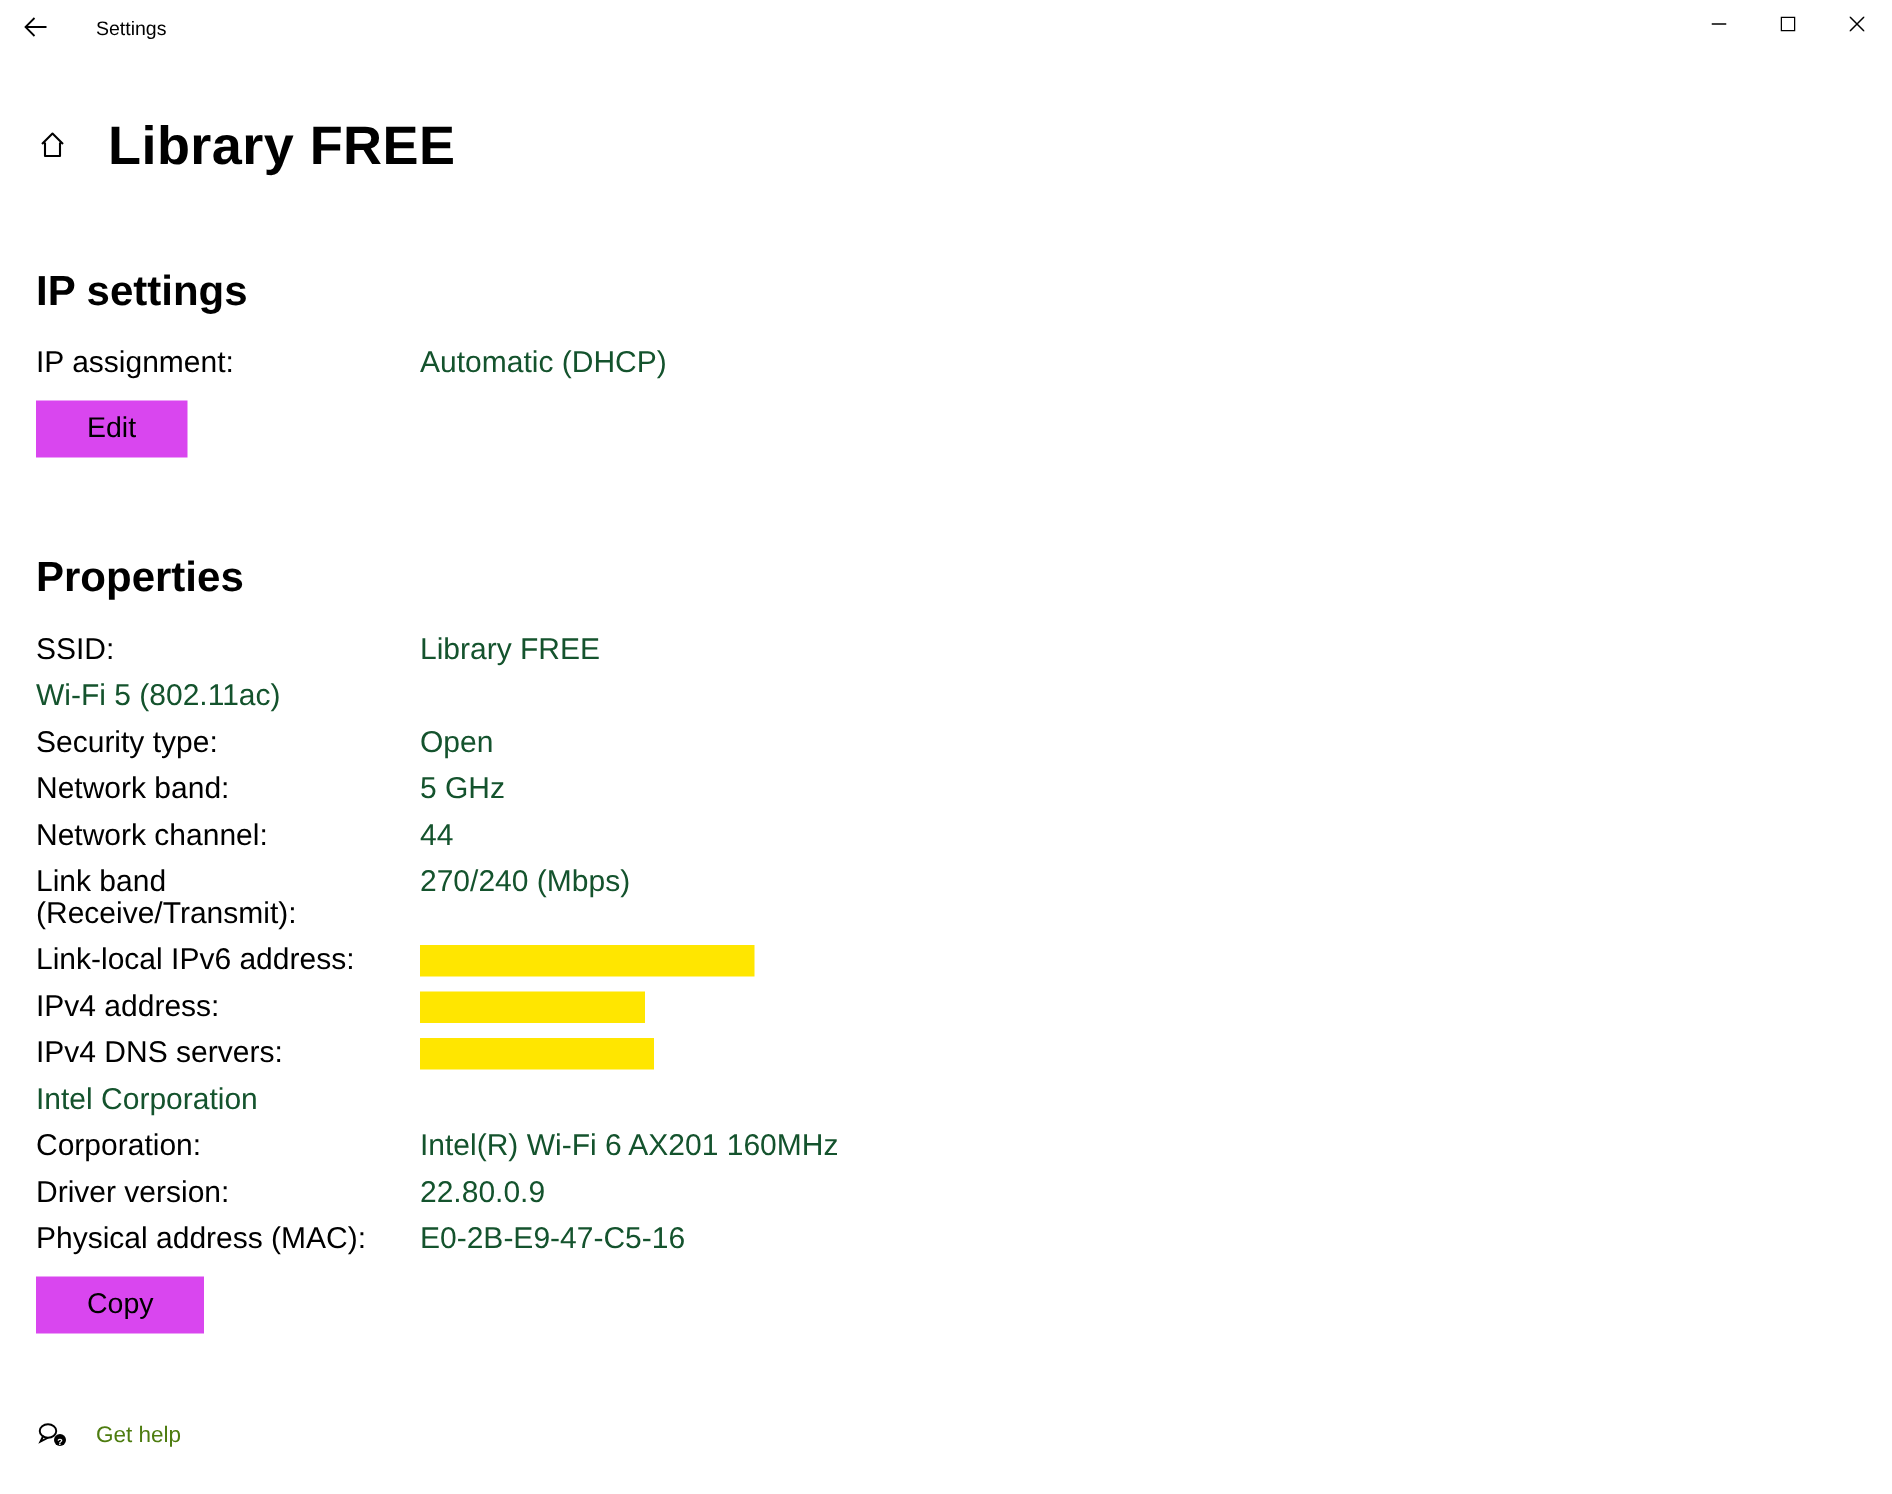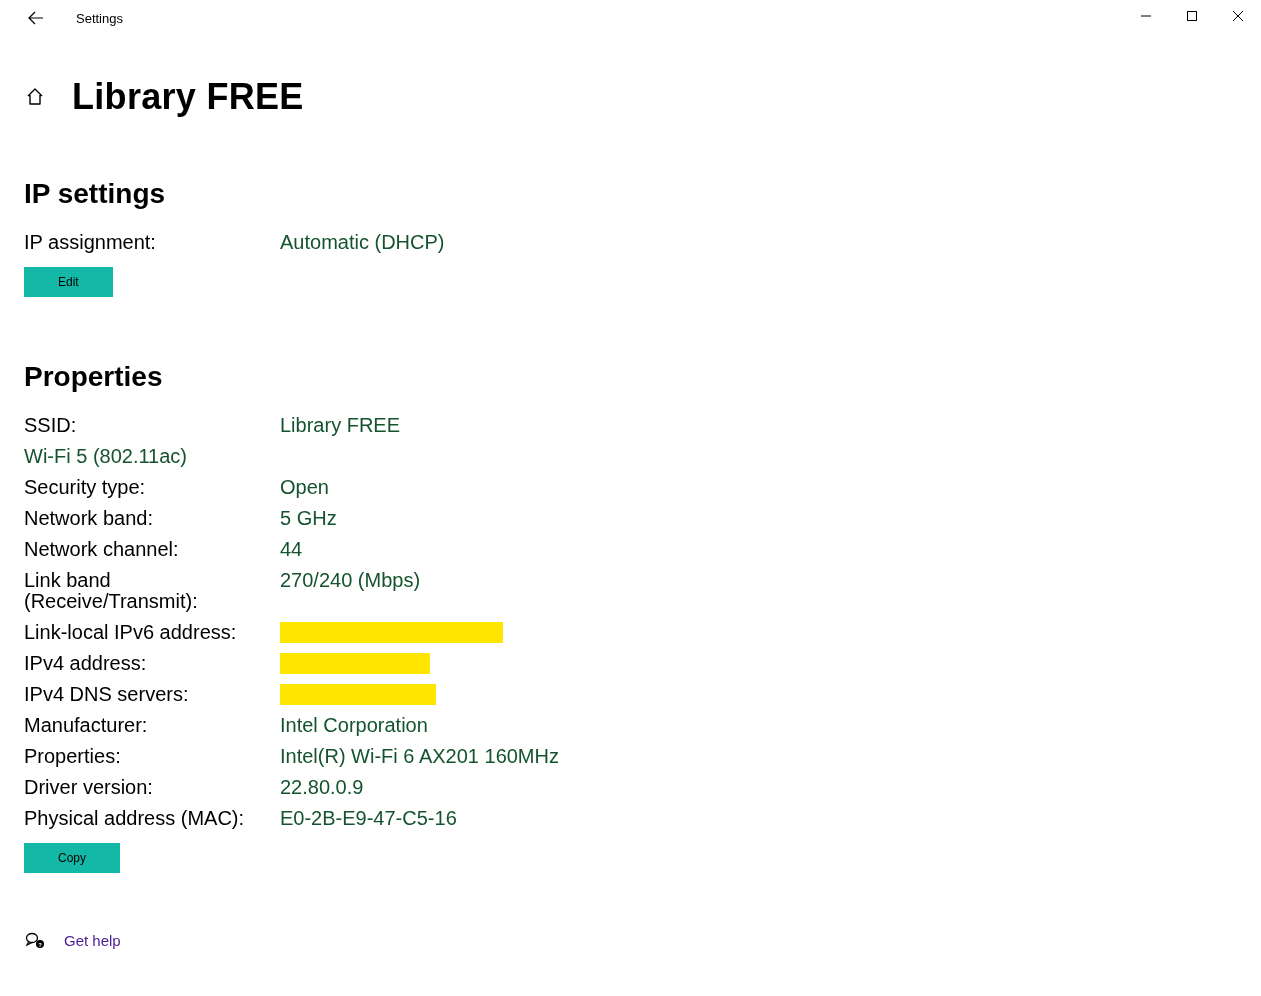--- a/index.html
+++ b/index.html
@@ -1,38 +1,38 @@
 <!DOCTYPE html>
 <html><head>
   <meta charset="utf-8">
   <style>
     * { margin: 0; padding: 0; box-sizing: border-box; }
     body { font-family: "Segoe UI", -apple-system, sans-serif; background: #fff; width: 1261px; height: 996px; overflow: hidden; position: relative; color: #000; }
-    .titlebar { height: 36px; display: flex; align-items: center; padding-left: 20px; }
+    .titlebar { height: 36px; display: flex; align-items: center; padding-left: 8px; }
     .back-btn { width: 32px; height: 32px; display: flex; align-items: center; justify-content: center; cursor: pointer; }
     .title-label { font-size: 13px; margin-left: 24px; color: #000; }
     .win-controls { position: absolute; right: 0; top: 0; display: flex; }
     .win-btn { width: 46px; height: 32px; display: flex; align-items: center; justify-content: center; cursor: pointer; }
     .content { padding: 12px 24px 0 24px; }
     .header-row { display: flex; align-items: center; margin-top: 28px; margin-bottom: 60px; }
     .home-icon { width: 22px; height: 22px; display: flex; align-items: center; justify-content: center; margin-right: 26px; cursor: pointer; }
     .page-title { font-size: 36px; font-weight: 600; letter-spacing: 0.3px; }
     .section-header { font-size: 28px; font-weight: 600; margin-bottom: 22px; margin-top: 36px; }
     .section-header.props { margin-top: 64px; }
     .row { display: flex; align-items: flex-start; margin-bottom: 10px; font-size: 20px; line-height: 21px; }
     .row .label { width: 256px; color: #000; flex-shrink: 0; }
     .row .value { color: #14532d; }
     .redacted { background: #ffe600; height: 21px; display: inline-block; }
     .redacted.w1 { width: 223px; }
     .redacted.w2 { width: 150px; }
     .redacted.w3 { width: 156px; }
-    .btn { background: #14b8a6; border: none; font-family: inherit; font-size: 12px; padding: 8px 34px; cursor: pointer; margin-top: 4px; color: #000; }
+    .btn { background: #d946ef; border: none; font-family: inherit; font-size: 19px; padding: 8px 34px; cursor: pointer; margin-top: 4px; color: #000; }
     .help-row { display: flex; align-items: center; margin-top: 56px; }
     .help-icon { width: 22px; height: 22px; display: flex; align-items: center; justify-content: center; margin-right: 18px; }
-    .help-link { color: #4c1d95; font-size: 15px; cursor: pointer; }
+    .help-link { color: #4d7c0f; font-size: 15px; cursor: pointer; }
     svg { display: block; }
   </style>
 </head>
 <body>
 
 <div class="titlebar">
   <div class="back-btn">
     <svg width="16" height="16" viewBox="0 0 16 16">
         <path d="M7 2 L1 8 L7 14 M1 8 L15 8" stroke="#000" stroke-width="1.2" fill="none"></path>
       </svg>
@@ -105,25 +105,24 @@
       </div>
       <div class="row">
         <div class="label">IPv4 address:</div>
         <span class="redacted w2"></span>
       </div>
       <div class="row">
         <div class="label">IPv4 DNS servers:</div>
         <span class="redacted w3"></span>
       </div>
       <div class="row">
-        <div class="label">Manufacturer:</div>
         <div class="value">Intel Corporation</div>
       </div>
       <div class="row">
-        <div class="label">Properties:</div>
+        <div class="label">Corporation:</div>
         <div class="value">Intel(R) Wi-Fi 6 AX201 160MHz</div>
       </div>
       <div class="row">
         <div class="label">Driver version:</div>
         <div class="value">22.80.0.9</div>
       </div>
       <div class="row">
         <div class="label">Physical address (MAC):</div>
         <div class="value">E0-2B-E9-47-C5-16</div>
       </div>

